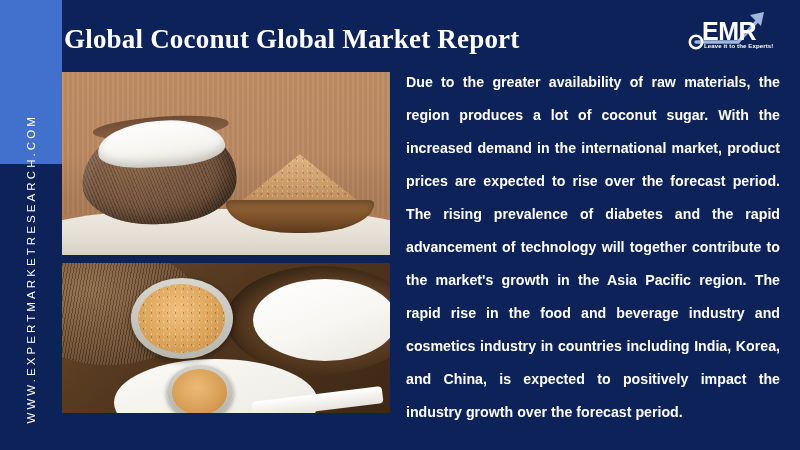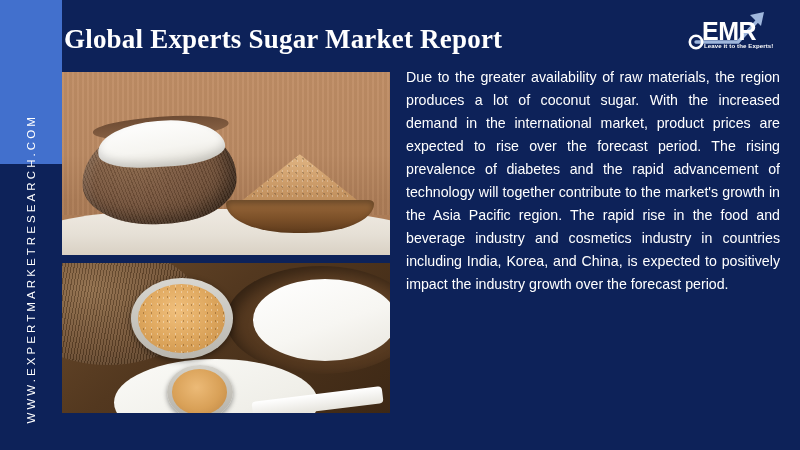--- a/index.html
+++ b/index.html
@@ -214,41 +214,41 @@
     border-radius:50%;
     background:radial-gradient(ellipse at 45% 40%,#ecba77 0%,#d9a158 55%,#bd8542 100%);
   }
 
   
   .body-copy{
     position:absolute;
     left:406px;top:66px;width:374px;
     color:#ffffff;
     font-size:14.2px;
-    line-height:23px;
+    line-height:33px;
     text-align:justify;
     text-justify:inter-word;
     font-family:"Liberation Sans", sans-serif;
-    font-weight:400;
+    font-weight:700;
   }
   .body-copy p{margin:0;}
 </style>
 </head>
 <body>
 
 <div id="poster">
 
   <div class="bg-dark"></div>
   <div class="bg-accent"></div>
 
   <div class="url-rail">
     <div class="url-text">WWW.EXPERTMARKETRESEARCH.COM</div>
   </div>
 
-  <div class="title">Global Experts Sugar Market Report</div>
+  <div class="title">Global Coconut Global Market Report</div>
 
   <div class="logo">
     <svg width="104" height="46" viewBox="0 0 104 46" xmlns="http://www.w3.org/2000/svg">
       <g>
         <path d="M20 38 L62 38 L84 14" stroke="#9fb7dd" stroke-width="3.4" fill="none" stroke-linecap="round"></path>
         <path d="M74 11 L88 8 L85 22 Z" fill="#9fb7dd"></path>
       </g>
       <circle cx="20" cy="38" r="6.2" fill="none" stroke="#ffffff" stroke-width="2.6"></circle>
       <text x="26" y="36" font-family="Liberation Sans, sans-serif" font-size="25" font-weight="bold" fill="#ffffff" letter-spacing="-0.5">EMR</text>
       <text x="28" y="43.5" font-family="Liberation Sans, sans-serif" font-size="6.1" font-weight="bold" fill="#ffffff" letter-spacing="0.1">Leave it to the Experts!</text>

